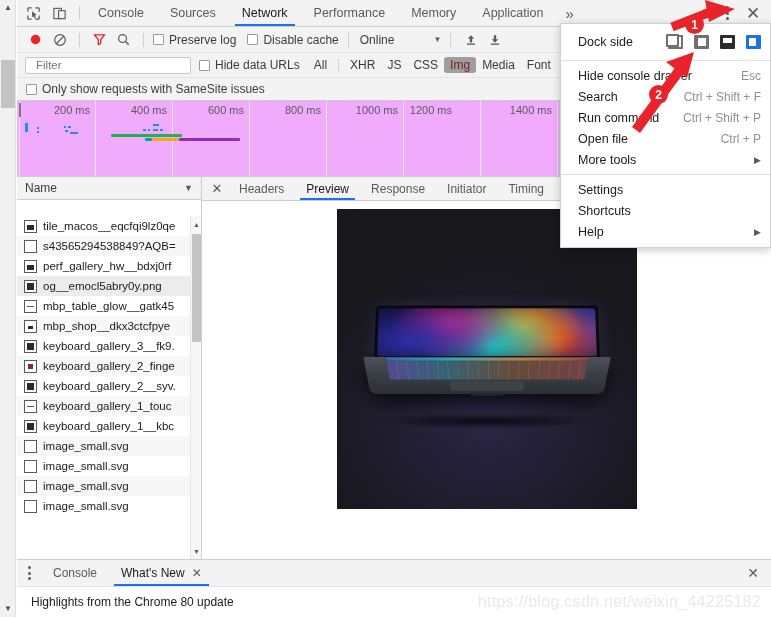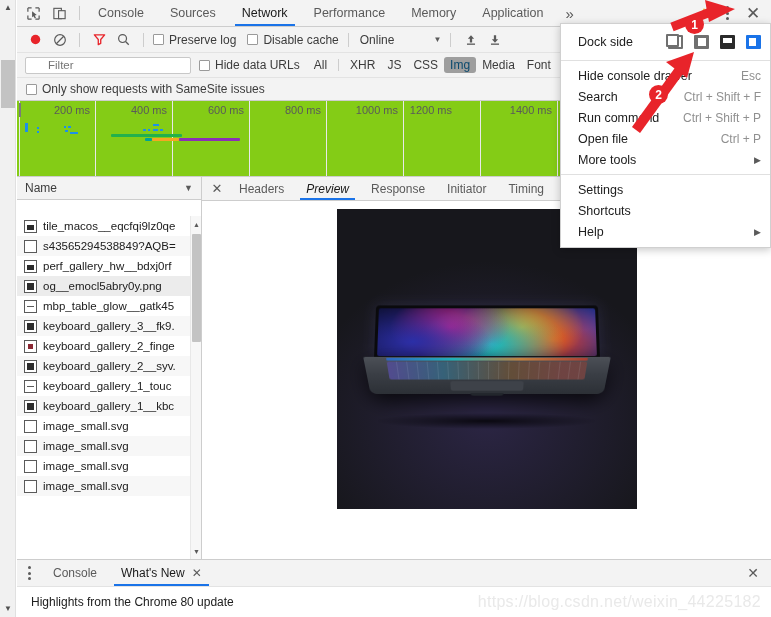--- a/index.html
+++ b/index.html
@@ -74,37 +74,37 @@
   .throttle { display:flex; align-items:center; gap:5px; color:#3c3c3c; font-size:12px; cursor:pointer; margin-left:2px; }
   .caret { font-size:8px; color:#5a5a5a; }
 
   
   .filter-bar {
     height:25px; background:#f3f3f3; border-bottom:1px solid #e3e3e3;
     display:flex; align-items:center; padding:0 8px; gap:8px;
   }
   .filter-input {
     width:166px; height:17px; border:1px solid #c8c8c8; background:#fff;
-    font-size:11.5px; color:#9a9a9a; padding:0 22px; font-family:inherit; border-radius:2px;
+    font-size:11.5px; color:#9a9a9a; padding:0 10px; font-family:inherit; border-radius:2px;
   }
   .ftypes { display:flex; align-items:center; gap:0px; }
   .ftype {
     padding:1px 6px; color:#3c3c3c; font-size:12px; cursor:pointer; border-radius:3px; white-space:nowrap;
   }
-  .ftype.active { background:#9e9e9e; color:#0c4a6e; }
+  .ftype.active { background:#9e9e9e; color:#7f1d1d; }
   .ftype-sep { width:1px; height:12px; background:#cdcdcd; margin:0 5px; }
 
   
   .samesite-bar {
     height:23px; background:#f3f3f3; border-bottom:1px solid #cdcdcd;
     display:flex; align-items:center; padding:0 9px;
   }
 
   
-  .overview { height:76px; background:#84cc16; border-bottom:1px solid #cdcdcd; position:relative; overflow:hidden; }
+  .overview { height:76px; background:#f0abfc; border-bottom:1px solid #cdcdcd; position:relative; overflow:hidden; }
   .ov-grid { position:absolute; inset:0; }
   .ov-vline { position:absolute; top:0; bottom:0; width:1px; background:#e8e8e8; }
   .ov-tick { position:absolute; top:3px; font-size:11px; color:#5a5a5a; transform:translateX(-100%); padding-right:5px; }
   .ov-leftmark { position:absolute; left:2px; top:2px; width:2px; height:14px; background:#7a7a7a; }
   .ov-bar { position:absolute; height:3px; border-radius:1px; }
 
   
   .split { flex:1; display:flex; min-height:0; }
 
   
@@ -143,21 +143,21 @@
   
   .detailpane { flex:1; display:flex; flex-direction:column; background:#fff; min-width:0; }
   .detail-tabs {
     height:24px; background:#f3f3f3; border-bottom:1px solid #cdcdcd;
     display:flex; align-items:stretch; padding-left:4px;
   }
   .dt-close { width:22px; display:flex; align-items:center; justify-content:center; color:#5a5a5a; font-size:13px; cursor:pointer; }
   .dtab {
     padding:0 11px; display:flex; align-items:center; font-size:12px; color:#5a5a5a; cursor:pointer; position:relative; white-space:nowrap;
   }
-  .dtab.active { color:#1a1a1a;font-style:italic; }
+  .dtab.active { color:#1a1a1a; }
   .dtab.active::after { content:''; position:absolute; left:5px; right:5px; bottom:0; height:2px; background:#1a73e8; }
   .preview-area { flex:1; background:#fff; display:flex; align-items:flex-start; justify-content:center; padding-top:8px; overflow:hidden; }
 
   
   .imgframe { width:300px; height:300px; background:#17171c; position:relative; overflow:hidden; }
   .mb { position:absolute; left:50%; top:52%; transform:translate(-50%,-50%); width:240px; height:120px; }
   .mb-glow { position:absolute; left:-20%; top:10%; width:140%; height:100%;
     background:radial-gradient(ellipse at 50% 60%, rgba(90,70,160,0.30), rgba(20,20,30,0) 62%); }
   .mb-screen {
     position:absolute; left:8px; top:0; width:224px; height:54px;
@@ -476,20 +476,24 @@
               </div>
               <div class="req-row selected">
                 <span class="rtype img2"></span>
                 <span class="req-name">og__emocl5abry0y.png</span>
               </div>
               <div class="req-row">
                 <span class="rtype dash"></span>
                 <span class="req-name">mbp_table_glow__gatk45</span>
               </div>
               <div class="req-row">
+                <span class="rtype tiny"></span>
+                <span class="req-name">mbp_shop__dkx3ctcfpye</span>
+              </div>
+              <div class="req-row">
                 <span class="rtype img2"></span>
                 <span class="req-name">keyboard_gallery_3__fk9.</span>
               </div>
               <div class="req-row">
                 <span class="rtype imgred"></span>
                 <span class="req-name">keyboard_gallery_2_fingе</span>
               </div>
               <div class="req-row">
                 <span class="rtype img2"></span>
                 <span class="req-name">keyboard_gallery_2__syv.</span>

